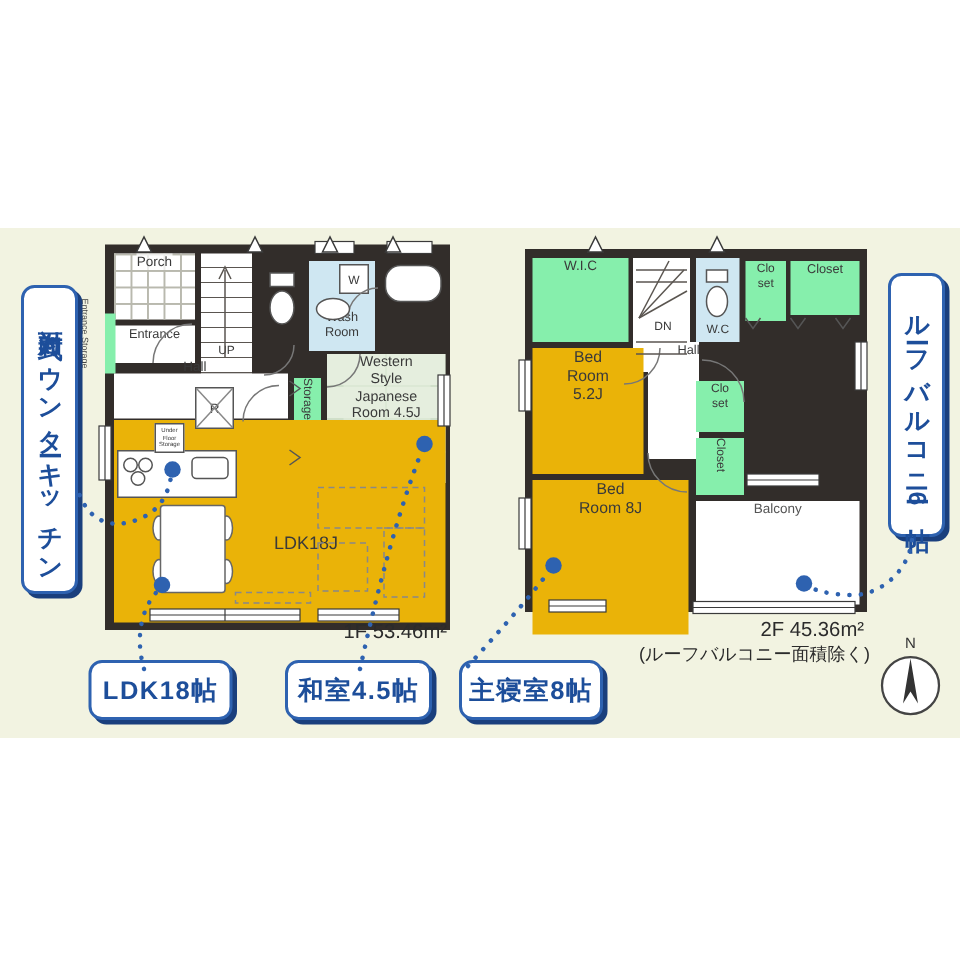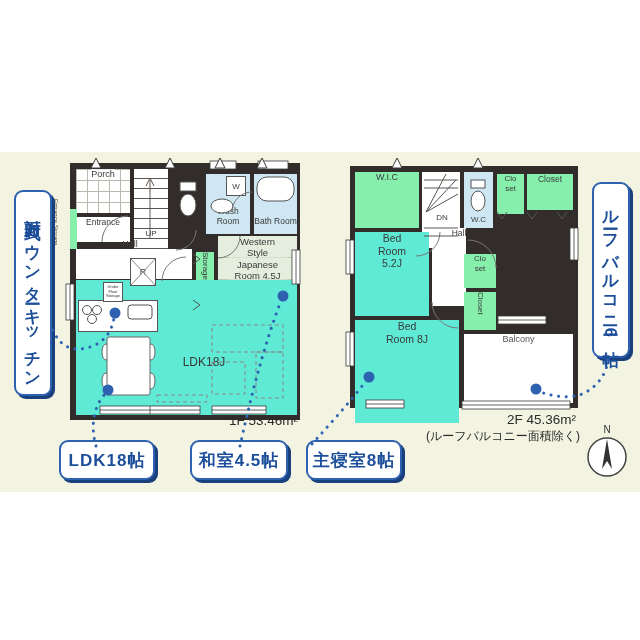--- a/index.html
+++ b/index.html
@@ -3,21 +3,21 @@
 <meta charset="utf-8">
 <style>
   html,body{margin:0;padding:0;}
   body{width:640px;height:640px;position:relative;background:#ffffff;
        font-family:"Liberation Sans","DejaVu Sans",sans-serif;overflow:hidden;}
   #panel{position:absolute;left:0;top:152px;width:640px;height:340px;background:#f2f3e1;}
   .plan{position:absolute;background:#322d2a;}
   .room{position:absolute;box-sizing:border-box;display:flex;align-items:flex-start;justify-content:center;
         text-align:center;color:#3a3a3a;}
   .room .lbl{line-height:1.2;}
-  .pink{background:#5eead4;}
+  .pink{background:#eab308;}
   .blue{background:#cfe7f2;}
   .cream{background:#86efac;}
   .white{background:#ffffff;}
   .green{background:#e5eede;
      background-image:linear-gradient(#bad0b3 1px,transparent 1px),linear-gradient(90deg,#bad0b3 1px,transparent 1px);
      background-size:40px 22px;background-position:-1px -1px;}
   .tile{background-image:linear-gradient(#b9b9ae 1px,transparent 1px),linear-gradient(90deg,#b9b9ae 1px,transparent 1px);
      background-size:11px 11px;}
   .steps{background-image:repeating-linear-gradient(to bottom,transparent 0 9px,#5a5550 9px 10px);}
   .vtext{writing-mode:vertical-rl;}
@@ -47,23 +47,20 @@
   <div class="room cream" style="left:0px;top:46px;width:7px;height:40px;"></div>
   <div class="room white steps" style="left:64px;top:6px;width:34px;height:80px;"></div>
   <div class="abslbl" style="left:66px;top:66px;width:30px;font-size:8px;background:#fff;">UP</div>
   <div class="room white" style="left:6px;top:86px;width:116px;height:30px;"></div>
   <div class="abslbl" style="left:40px;top:76px;width:40px;font-size:9px;">Hall</div>
   <div class="room blue" style="left:136px;top:11px;width:44px;height:60px;">
     <span class="lbl" style="position:absolute;bottom:8px;left:0;width:100%;font-size:8.5px;">Wash Room</span>
   </div>
   <div class="tinybox" style="left:156px;top:13px;width:20px;height:20px;font-size:8px;">
     <span>W</span>
-  </div>
-  <div class="room blue" style="left:184px;top:11px;width:43px;height:60px;">
-    <span class="lbl" style="position:absolute;bottom:8px;left:0;width:100%;font-size:8.5px;">Bath Room</span>
   </div>
   <div class="room cream" style="left:126px;top:89px;width:18px;height:70px;">
     <span class="lbl vtext" style="font-size:8px;">Storage</span>
   </div>
   <div class="room green" style="left:148px;top:73px;width:79px;height:86px;">
     <span class="lbl" style="font-size:9.5px;width:58px;background:rgba(229,238,222,.6);">Western Style Japanese Room 4.5J</span>
   </div>
   <div class="room pink" style="left:6px;top:117px;width:221px;height:135px;"></div>
   <div class="abslbl" style="left:104px;top:193px;width:60px;font-size:12px;">LDK18J</div>
   <div class="tinybox" style="left:60px;top:95px;width:26px;height:28px;">

